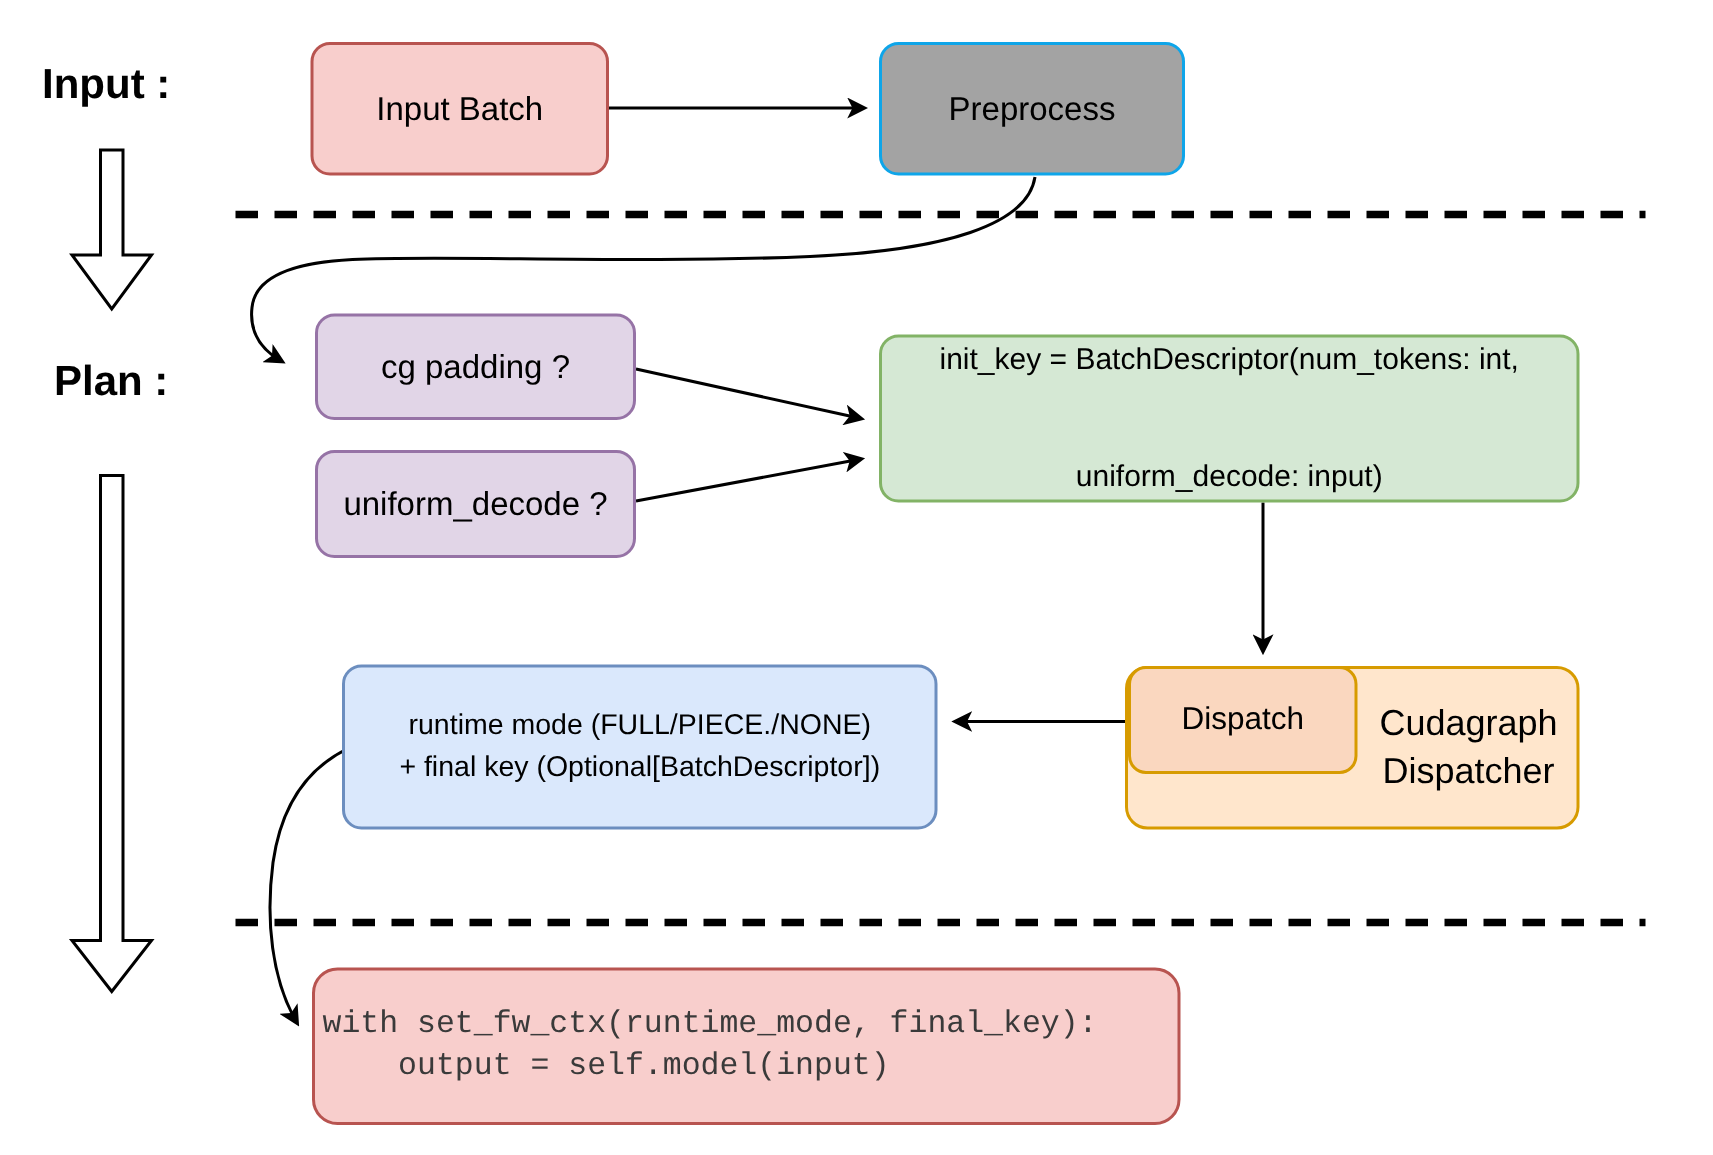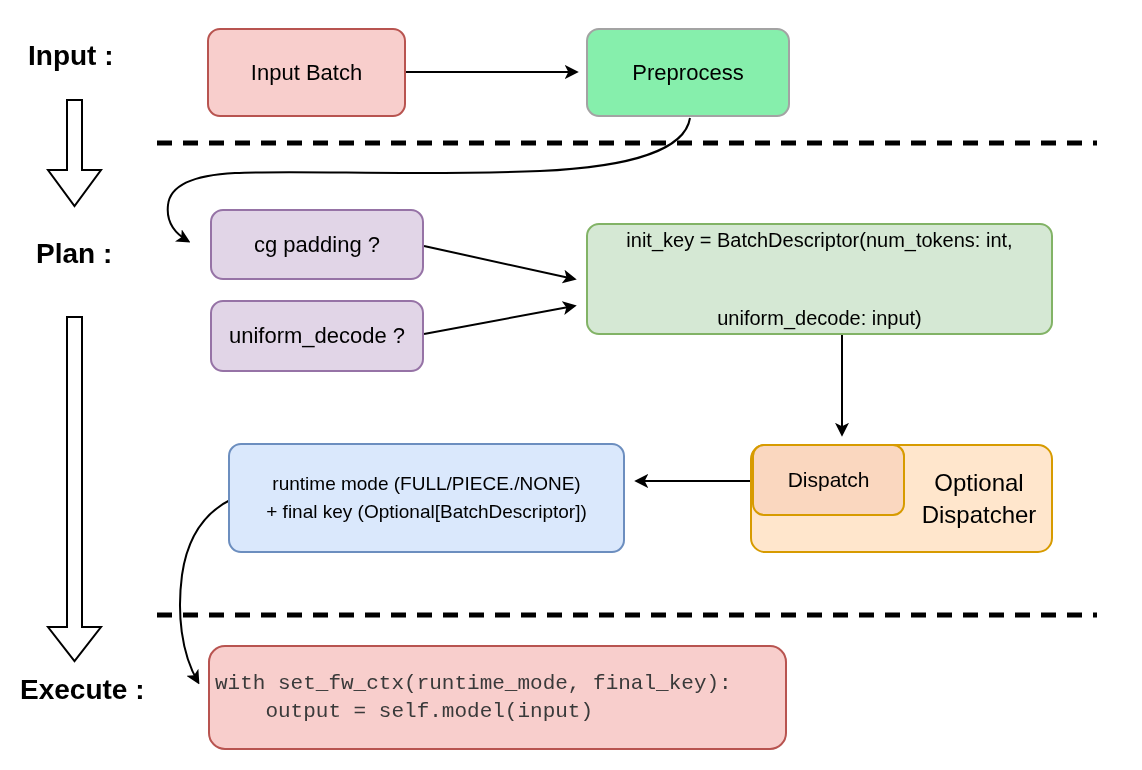--- a/index.html
+++ b/index.html
@@ -25,21 +25,21 @@
     display:flex;
     flex-direction:column;
     align-items:center;
     justify-content:center;
     text-align:center;
     box-sizing:border-box;
     line-height:1.35;
   }
   .node .ln{white-space:nowrap;}
   .n-red   {background:#f8cecc;border:2px solid #b85450;}
-  .n-yellow{background:#86efac;border:2px solid #a3a3a3;}
+  .n-yellow{background:#a3a3a3;border:2px solid #0ea5e9;}
   .n-purple{background:#e1d5e7;border:2px solid #9673a6;}
   .n-green {background:#d5e8d4;border:2px solid #82b366;justify-content:space-between;}
   .n-blue  {background:#dae8fc;border:2px solid #6c8ebf;align-items:center;}
   .n-orange-outer{background:#ffe6cc;border:2px solid #d79b00;border-radius:15px;}
   .n-orange-inner{background:#fad7bf;border:2px solid #d79b00;border-radius:12px;}
 
   #node-input-batch   {left:207px;top:28px; width:199px;height:89px; font-size:22px;}
   #node-preprocess    {left:586px;top:28px; width:204px;height:89px; font-size:22px;}
   #node-cg-padding    {left:210px;top:209px;width:214px;height:71px; font-size:22px;}
   #node-uniform-decode{left:210px;top:300px;width:214px;height:72px; font-size:22px;}
@@ -84,21 +84,20 @@
     <path d="M690 118 C685 150 630 167 540 171 C420 176 300 170 235 173 C195 175 170 185 168 205 C166 222 174 233 188 241" stroke="#000000" stroke-width="2" fill="none" marker-end="url(#ah)"></path>
     <path d="M424 246 L574 279" stroke="#000000" stroke-width="2" fill="none" marker-end="url(#ah)"></path>
     <path d="M424 334 L574 306" stroke="#000000" stroke-width="2" fill="none" marker-end="url(#ah)"></path>
     <path d="M842 335 L842 434" stroke="#000000" stroke-width="2" fill="none" marker-end="url(#ah)"></path>
     <path d="M752 481 L637 481" stroke="#000000" stroke-width="2" fill="none" marker-end="url(#ah)"></path>
     <path d="M232 499 C203 513 187 540 182 575 C177 613 181 653 198 682" stroke="#000000" stroke-width="2" fill="none" marker-end="url(#ah)"></path>
   </svg>
 
   <div class="stage-label" id="label-input">Input :</div>
   <div class="stage-label" id="label-plan">Plan :</div>
-  <div class="stage-label" id="label-execute">Execute :</div>
 
   <div class="node n-red" id="node-input-batch">
     <span class="ln">Input Batch</span>
   </div>
 
   <div class="node n-yellow" id="node-preprocess">
     <span class="ln">Preprocess</span>
   </div>
 
   <div class="node n-purple" id="node-cg-padding">
@@ -112,21 +111,21 @@
   <div class="node n-green" id="node-init-key">
     <span class="ln">init_key = BatchDescriptor(num_tokens: int,</span>
     <span class="ln">uniform_decode: input)</span>
   </div>
 
   <div class="node n-orange-outer" id="node-cudagraph"></div>
   <div class="node n-orange-inner" id="node-dispatch">
     <span class="ln">Dispatch</span>
   </div>
   <div id="cudagraph-label">
-    <span class="ln">Optional</span>
+    <span class="ln">Cudagraph</span>
     <span class="ln">Dispatcher</span>
   </div>
 
   <div class="node n-blue" id="node-runtime-result">
     <span class="ln">runtime mode (FULL/PIECE./NONE)</span>
     <span class="ln">+ final key (Optional[BatchDescriptor])</span>
   </div>
 
   <div class="node n-red" id="node-execute-code">
     <span class="ln">with set_fw_ctx(runtime_mode, final_key):</span>

